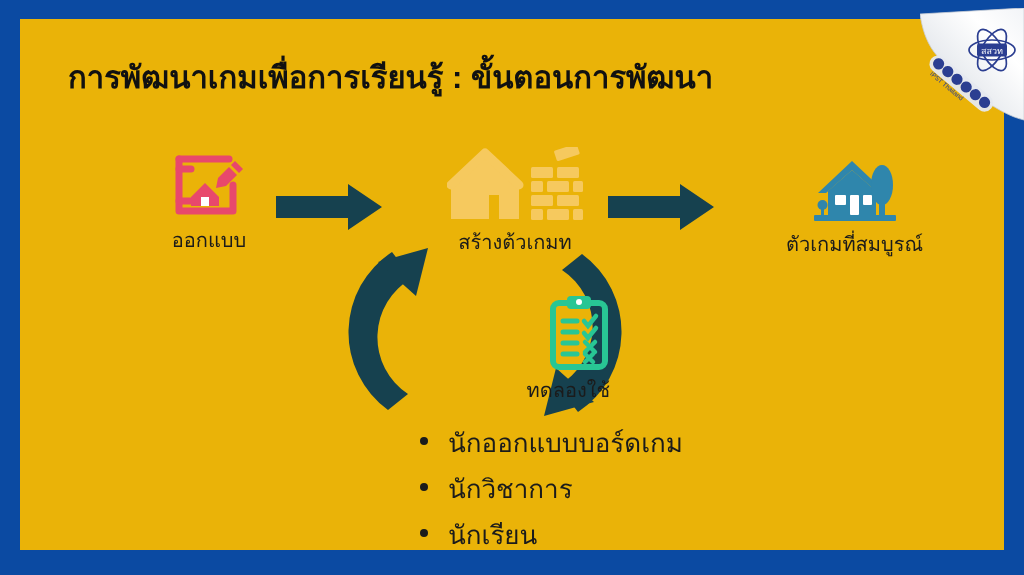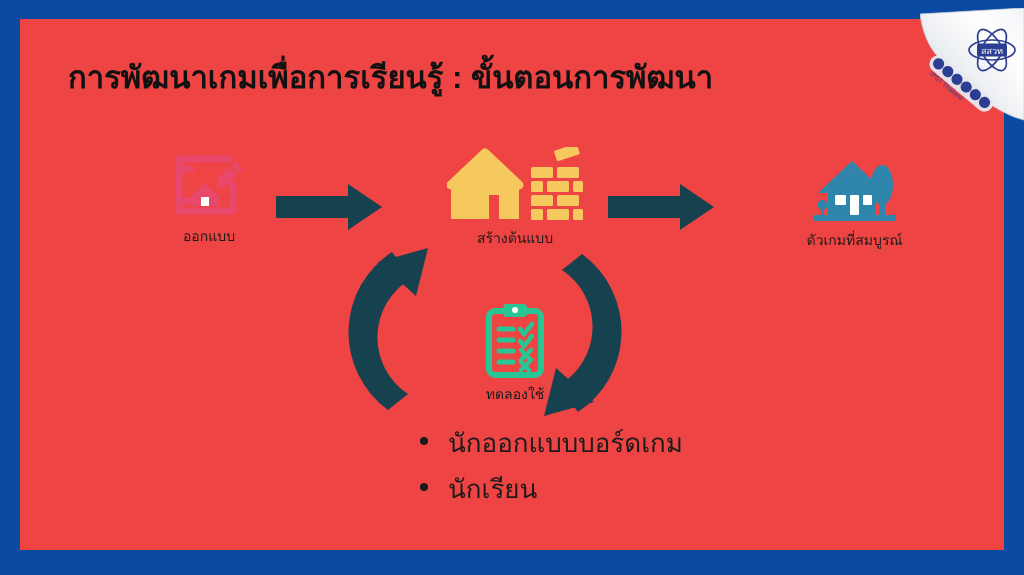--- a/index.html
+++ b/index.html
@@ -23,21 +23,21 @@
     background: #0B4AA2;
     box-sizing: border-box;
     overflow: hidden;
   }
   #slide-inner {
     position: absolute;
     left: 20px;
     top: 19px;
     width: 984px;
     height: 531px;
-    background: #ef4444;
+    background: #eab308;
     overflow: hidden;
   }
 
   
   #title {
     position: absolute;
     left: 48px;
     top: 40px;
     font-size: 31px;
     font-weight: bold;
@@ -71,31 +71,31 @@
     text-align: center;
   }
   .step .glyph {
     display: block;
     margin: 0 auto;
     line-height: 0;
   }
   .step .caption {
     display: block;
     margin-top: 6px;
-    font-size: 14px;
+    font-size: 20px;
     color: #1b1b1b;
     white-space: nowrap;
     line-height: 1.35;
   }
 
   
   #step-design      { left: 104px; top: 130px; width: 170px; }
   #step-prototype   { left: 385px; top: 128px; width: 220px; }
   #step-complete    { left: 722px; top: 134px; width: 225px; }
-  #step-test        { left: 400px; top: 284px; width: 190px; }
+  #step-test        { left: 400px; top: 276px; width: 190px; text-align: right; }
 
   .arrow-straight { position: absolute; }
   #arrow-1 { left: 256px; top: 163px; }
   #arrow-2 { left: 588px; top: 163px; }
 
   #loop { position: absolute; left: 296px; top: 203px; }
 
   
   #bullets {
     position: absolute;
@@ -176,21 +176,21 @@
               <rect x="84" y="48" width="22" height="11" rx="1.5"></rect>
               <rect x="110" y="48" width="22" height="11" rx="1.5"></rect>
               <rect x="84" y="62" width="12" height="11" rx="1.5"></rect>
               <rect x="100" y="62" width="22" height="11" rx="1.5"></rect>
               <rect x="126" y="62" width="10" height="11" rx="1.5"></rect>
 
               <rect x="108" y="0" width="24" height="11" rx="1.5" transform="rotate(-18 120 6)"></rect>
             </g>
           </svg>
         </span>
-        <span class="caption">สร้างต้นแบบ</span>
+        <span class="caption">สร้างต้วเกมท</span>
       </div>
 
       <div class="arrow-straight" id="arrow-2">
         <svg width="108" height="50" viewBox="0 0 108 50" aria-hidden="true">
           <path d="M0 14 L72 14 L72 2 L106 25 L72 48 L72 36 L0 36 Z" fill="#16414F"></path>
         </svg>
       </div>
 
       <div class="step" id="step-complete">
         <span class="glyph">
@@ -260,20 +260,24 @@
         </span>
         <span class="caption">ทดลองใช้</span>
       </div>
 
     </div>
 
     <ul id="bullets">
       <li>
         <span class="dot"></span>
         <span>นักออกแบบบอร์ดเกม</span>
+      </li>
+      <li>
+        <span class="dot"></span>
+        <span>นักวิชาการ</span>
       </li>
       <li>
         <span class="dot"></span>
         <span>นักเรียน</span>
       </li>
     </ul>
 
   </div>
 
   <div id="corner">

